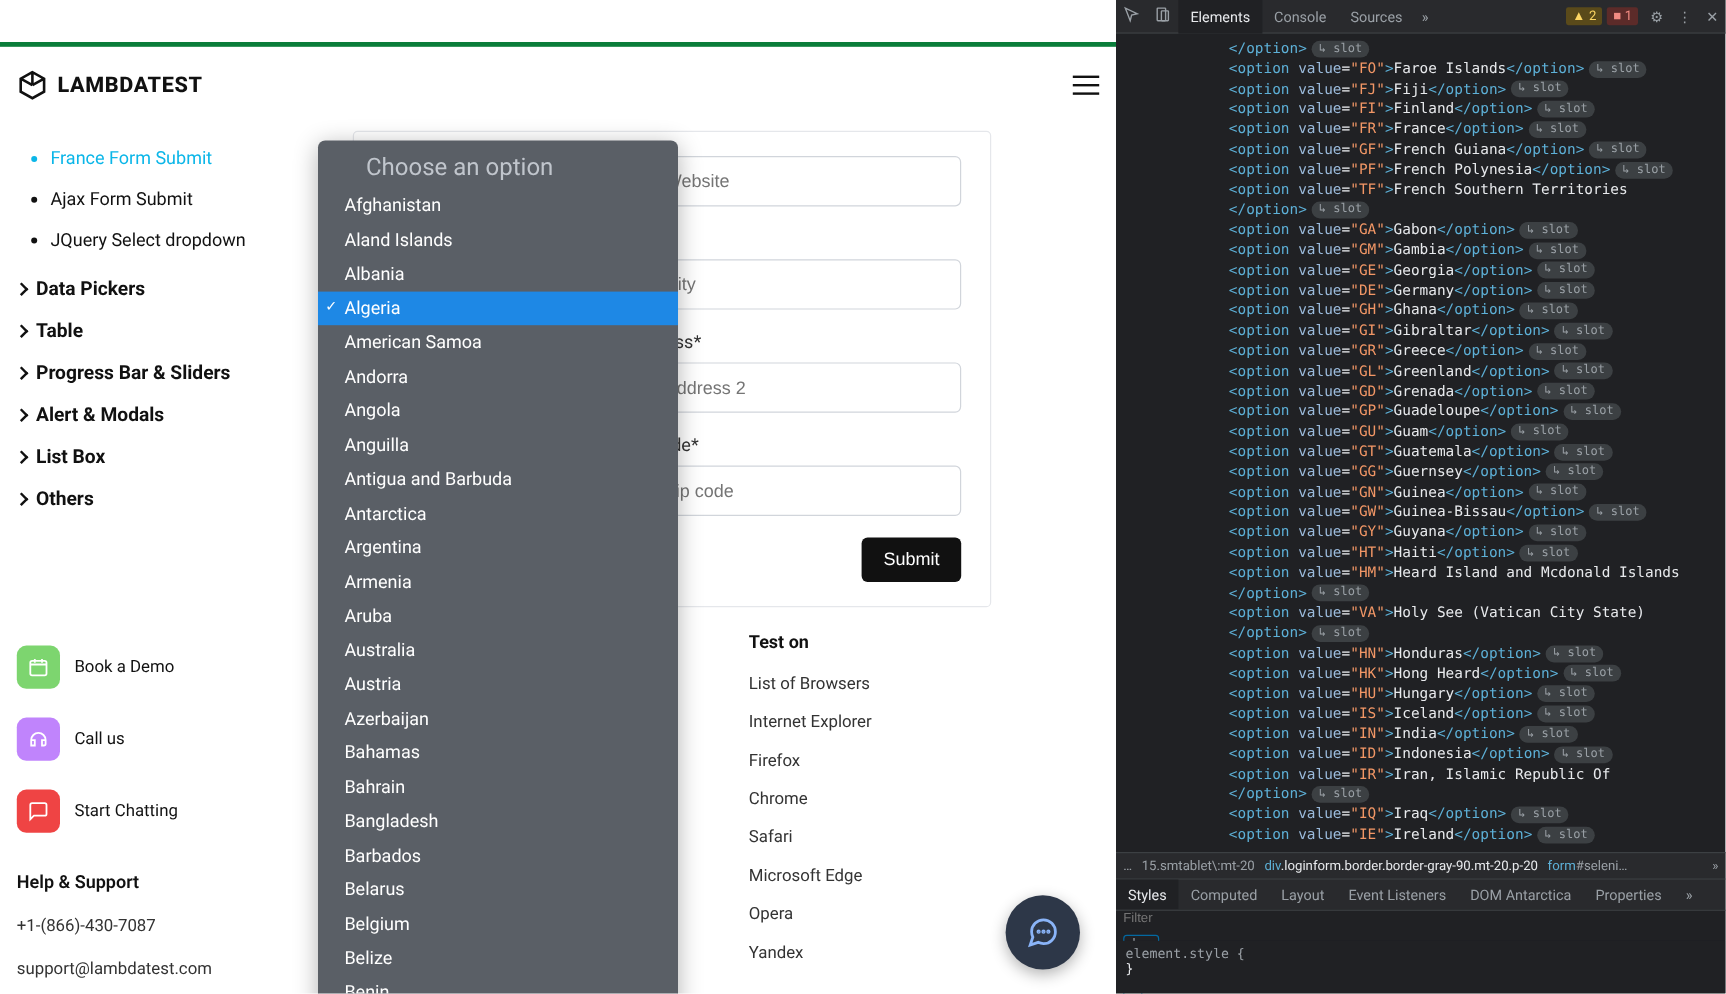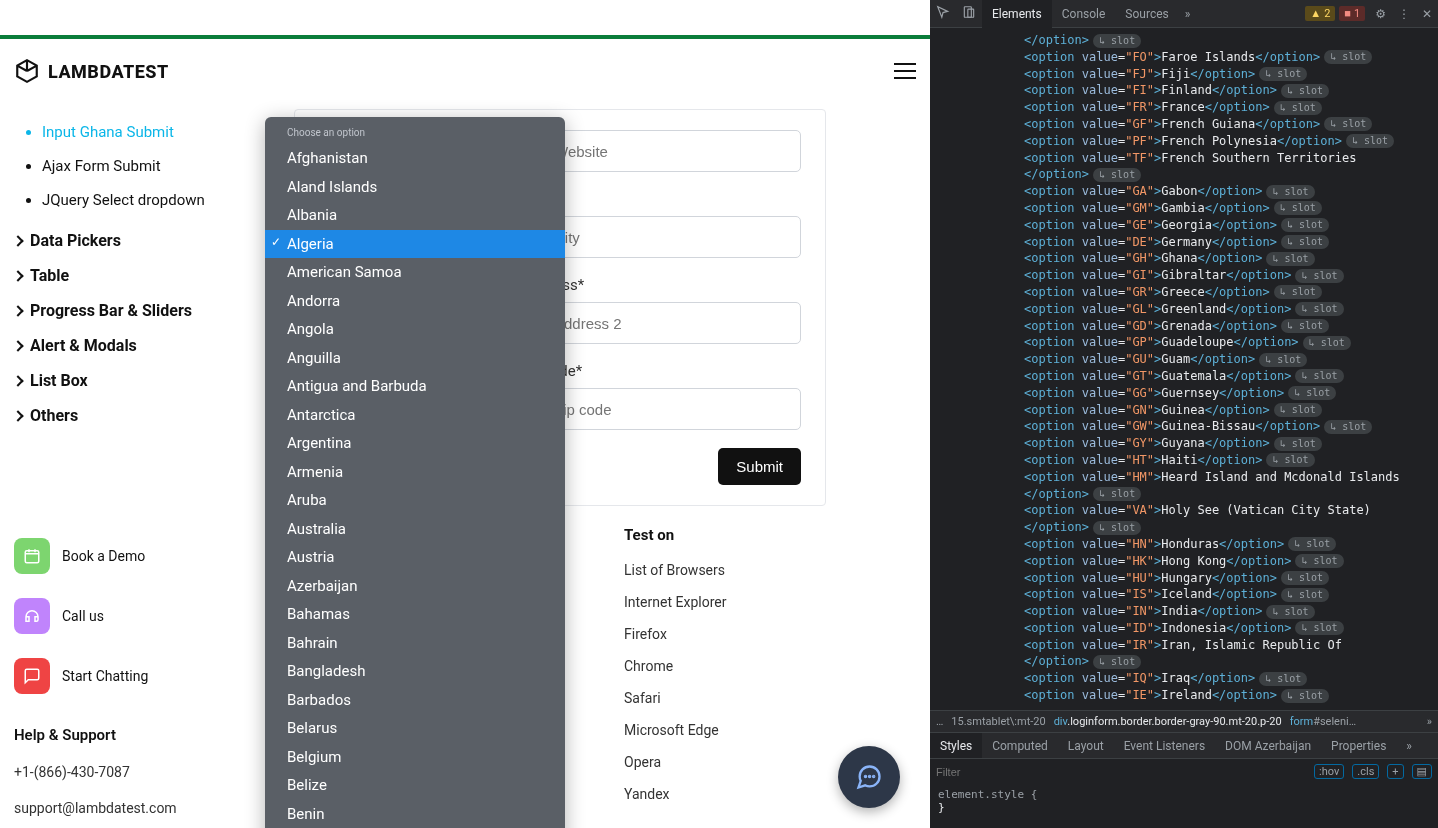--- a/index.html
+++ b/index.html
@@ -30,21 +30,21 @@
     .formwrap { flex: 1; padding: 6px 0 0 0; }
     .card { border: 1px solid #e5e7eb; border-radius: 4px; padding: 20px 24px; margin-left: 40px; margin-right: 90px; }
     .field-group { margin-bottom: 18px; }
     .field-label { font-size: 15px; color: #333; margin-bottom: 8px; display: block; }
     .text-input { width: 260px; height: 42px; border: 1px solid #d1d5db; border-radius: 5px; padding: 0 12px; font-size: 15px; color: #6b7280; float: right; }
     .submit-btn { background: #111; color: #fff; border: none; padding: 10px 18px; border-radius: 5px; font-size: 15px; float: right; cursor: pointer; }
     .clearfix::after { content: ""; display: table; clear: both; }
 
     
     .dropdown { position: absolute; left: 265px; top: 82px; width: 300px; background: #5a5f66; border-radius: 6px; color: #fff; max-height: 740px; overflow: hidden; z-index: 50; box-shadow: 0 4px 20px rgba(0,0,0,0.3); }
-    .dropdown .dd-placeholder { padding: 10px 22px 6px; color: #c0c5cc; font-size: 10px; }
+    .dropdown .dd-placeholder { padding: 10px 40px 6px; color: #c0c5cc; font-size: 20px; }
     .dropdown .dd-item { padding: 3px 22px; font-size: 15px; line-height: 1.5; cursor: pointer; position: relative; }
     .dropdown .dd-item.selected { background: #1e88e5; }
     .dropdown .dd-item.selected::before { content: "✓"; position: absolute; left: 6px; font-size: 12px; }
 
     
     .lower { padding: 20px 14px 0; display: flex; }
     .lower-left { width: 610px; }
     .cta { display: flex; align-items: center; gap: 12px; padding: 12px 0; }
     .cta-icon { width: 36px; height: 36px; border-radius: 8px; display: flex; align-items: center; justify-content: center; color: #fff; }
     .cta-icon.green { background: #7dd56f; }
@@ -78,21 +78,21 @@
     .slot-badge { display: inline-block; background: #3c4043; color: #9aa0a6; border-radius: 8px; padding: 0 6px; font-size: 10px; margin-left: 4px; vertical-align: middle; }
     .dt-line.wrap { white-space: normal; padding-right: 10px; }
 
     .dt-crumbs { height: 22px; background: #292a2d; border-top: 1px solid #3c4043; font-size: 11px; color: #9aa0a6; display: flex; align-items: center; padding: 0 6px; gap: 8px; overflow: hidden; }
     .dt-crumbs .sel { color: #e8eaed; text-align: right; }
 
     .dt-styles-tabs { height: 26px; background: #292a2d; border-top: 1px solid #3c4043; display: flex; align-items: center; font-size: 12px; color: #9aa0a6; }
     .dt-styles-tabs .stab { padding: 0 10px; height: 26px; line-height: 26px; }
     .dt-styles-tabs .stab.active { color: #e8eaed; background: #202124; }
 
-    .dt-filter { height: 26px; background: #202124; border-top: 1px solid #3c4043; display: flex; align-items: center; padding: 0 6px; font-size: 11px; color: #9aa0a6; gap: 8px; }
+    .dt-filter { height: 26px; background: #202124; border-top: 1px solid #3c4043; display: flex; align-items: flex-start; padding: 0 6px; font-size: 11px; color: #9aa0a6; gap: 8px; flex-direction: column; }
     .dt-filter input { flex: 1; background: transparent; border: none; color: #e8eaed; font-size: 11px; outline: none; }
     .dt-filter .pill { border: 1px solid #0369a1; border-radius: 3px; padding: 0 4px; }
 
     .dt-styles-body { background: #202124; font-family: Menlo, Consolas, monospace; font-size: 11px; color: #e8eaed; padding: 4px 8px; height: 44px; }
     .dt-styles-body .sel-name { color: #9aa0a6; }
   </style>
 </head>
 <body>
 
 <div class="app">
@@ -109,21 +109,21 @@
       <div class="hamburger">
         <span></span>
           <span></span>
           <span></span>
       </div>
     </div>
 
     <div class="content">
       <div class="sidebar">
         <ul id="sidebar-list">
-            <li class="active">Input Ghana Submit</li>
+            <li class="active">France Form Submit</li>
             <li>Ajax Form Submit</li>
             <li>JQuery Select dropdown</li>
           </ul>
         <div id="sidebar-sections">
             <div class="collapser">
               <span class="chev"></span>
               <span>Data Pickers</span>
             </div>
             <div class="collapser">
               <span class="chev"></span>
@@ -309,21 +309,21 @@
         <div class="dt-line"><span class="tag">&lt;option</span> <span class="attrname">value</span>=<span class="attrval">"GU"</span><span class="tag">&gt;</span><span class="text">Guam</span><span class="tag">&lt;/option&gt;</span><span class="slot-badge">↳ slot</span></div>
         <div class="dt-line"><span class="tag">&lt;option</span> <span class="attrname">value</span>=<span class="attrval">"GT"</span><span class="tag">&gt;</span><span class="text">Guatemala</span><span class="tag">&lt;/option&gt;</span><span class="slot-badge">↳ slot</span></div>
         <div class="dt-line"><span class="tag">&lt;option</span> <span class="attrname">value</span>=<span class="attrval">"GG"</span><span class="tag">&gt;</span><span class="text">Guernsey</span><span class="tag">&lt;/option&gt;</span><span class="slot-badge">↳ slot</span></div>
         <div class="dt-line"><span class="tag">&lt;option</span> <span class="attrname">value</span>=<span class="attrval">"GN"</span><span class="tag">&gt;</span><span class="text">Guinea</span><span class="tag">&lt;/option&gt;</span><span class="slot-badge">↳ slot</span></div>
         <div class="dt-line"><span class="tag">&lt;option</span> <span class="attrname">value</span>=<span class="attrval">"GW"</span><span class="tag">&gt;</span><span class="text">Guinea-Bissau</span><span class="tag">&lt;/option&gt;</span><span class="slot-badge">↳ slot</span></div>
         <div class="dt-line"><span class="tag">&lt;option</span> <span class="attrname">value</span>=<span class="attrval">"GY"</span><span class="tag">&gt;</span><span class="text">Guyana</span><span class="tag">&lt;/option&gt;</span><span class="slot-badge">↳ slot</span></div>
         <div class="dt-line"><span class="tag">&lt;option</span> <span class="attrname">value</span>=<span class="attrval">"HT"</span><span class="tag">&gt;</span><span class="text">Haiti</span><span class="tag">&lt;/option&gt;</span><span class="slot-badge">↳ slot</span></div>
         <div class="dt-line wrap"><span class="tag">&lt;option</span> <span class="attrname">value</span>=<span class="attrval">"HM"</span><span class="tag">&gt;</span><span class="text">Heard Island and Mcdonald Islands</span><br><span class="tag">&lt;/option&gt;</span><span class="slot-badge">↳ slot</span></div>
         <div class="dt-line wrap"><span class="tag">&lt;option</span> <span class="attrname">value</span>=<span class="attrval">"VA"</span><span class="tag">&gt;</span><span class="text">Holy See (Vatican City State)</span><br><span class="tag">&lt;/option&gt;</span><span class="slot-badge">↳ slot</span></div>
         <div class="dt-line"><span class="tag">&lt;option</span> <span class="attrname">value</span>=<span class="attrval">"HN"</span><span class="tag">&gt;</span><span class="text">Honduras</span><span class="tag">&lt;/option&gt;</span><span class="slot-badge">↳ slot</span></div>
-        <div class="dt-line"><span class="tag">&lt;option</span> <span class="attrname">value</span>=<span class="attrval">"HK"</span><span class="tag">&gt;</span><span class="text">Hong Kong</span><span class="tag">&lt;/option&gt;</span><span class="slot-badge">↳ slot</span></div>
+        <div class="dt-line"><span class="tag">&lt;option</span> <span class="attrname">value</span>=<span class="attrval">"HK"</span><span class="tag">&gt;</span><span class="text">Hong Heard</span><span class="tag">&lt;/option&gt;</span><span class="slot-badge">↳ slot</span></div>
         <div class="dt-line"><span class="tag">&lt;option</span> <span class="attrname">value</span>=<span class="attrval">"HU"</span><span class="tag">&gt;</span><span class="text">Hungary</span><span class="tag">&lt;/option&gt;</span><span class="slot-badge">↳ slot</span></div>
         <div class="dt-line"><span class="tag">&lt;option</span> <span class="attrname">value</span>=<span class="attrval">"IS"</span><span class="tag">&gt;</span><span class="text">Iceland</span><span class="tag">&lt;/option&gt;</span><span class="slot-badge">↳ slot</span></div>
         <div class="dt-line"><span class="tag">&lt;option</span> <span class="attrname">value</span>=<span class="attrval">"IN"</span><span class="tag">&gt;</span><span class="text">India</span><span class="tag">&lt;/option&gt;</span><span class="slot-badge">↳ slot</span></div>
         <div class="dt-line"><span class="tag">&lt;option</span> <span class="attrname">value</span>=<span class="attrval">"ID"</span><span class="tag">&gt;</span><span class="text">Indonesia</span><span class="tag">&lt;/option&gt;</span><span class="slot-badge">↳ slot</span></div>
         <div class="dt-line wrap"><span class="tag">&lt;option</span> <span class="attrname">value</span>=<span class="attrval">"IR"</span><span class="tag">&gt;</span><span class="text">Iran, Islamic Republic Of</span><br><span class="tag">&lt;/option&gt;</span><span class="slot-badge">↳ slot</span></div>
         <div class="dt-line"><span class="tag">&lt;option</span> <span class="attrname">value</span>=<span class="attrval">"IQ"</span><span class="tag">&gt;</span><span class="text">Iraq</span><span class="tag">&lt;/option&gt;</span><span class="slot-badge">↳ slot</span></div>
         <div class="dt-line"><span class="tag">&lt;option</span> <span class="attrname">value</span>=<span class="attrval">"IE"</span><span class="tag">&gt;</span><span class="text">Ireland</span><span class="tag">&lt;/option&gt;</span><span class="slot-badge">↳ slot</span></div>
       </div>
 
     <div class="dt-crumbs">
@@ -332,21 +332,21 @@
       <span class="sel"><span style="color:#5db0d7">div</span>.loginform.border.border-gray-90.mt-20.p-20</span>
       <span><span style="color:#5db0d7">form</span>#seleni…</span>
       <span style="margin-left:auto">»</span>
     </div>
 
     <div class="dt-styles-tabs">
       <span class="stab active">Styles</span>
       <span class="stab">Computed</span>
       <span class="stab">Layout</span>
       <span class="stab">Event Listeners</span>
-      <span class="stab">DOM Azerbaijan</span>
+      <span class="stab">DOM Antarctica</span>
       <span class="stab">Properties</span>
       <span class="stab">»</span>
     </div>
 
     <div class="dt-filter">
       <input placeholder="Filter" style="">
       <span class="pill">:hov</span>
       <span class="pill">.cls</span>
       <span class="pill">+</span>
       <span class="pill">▤</span>

